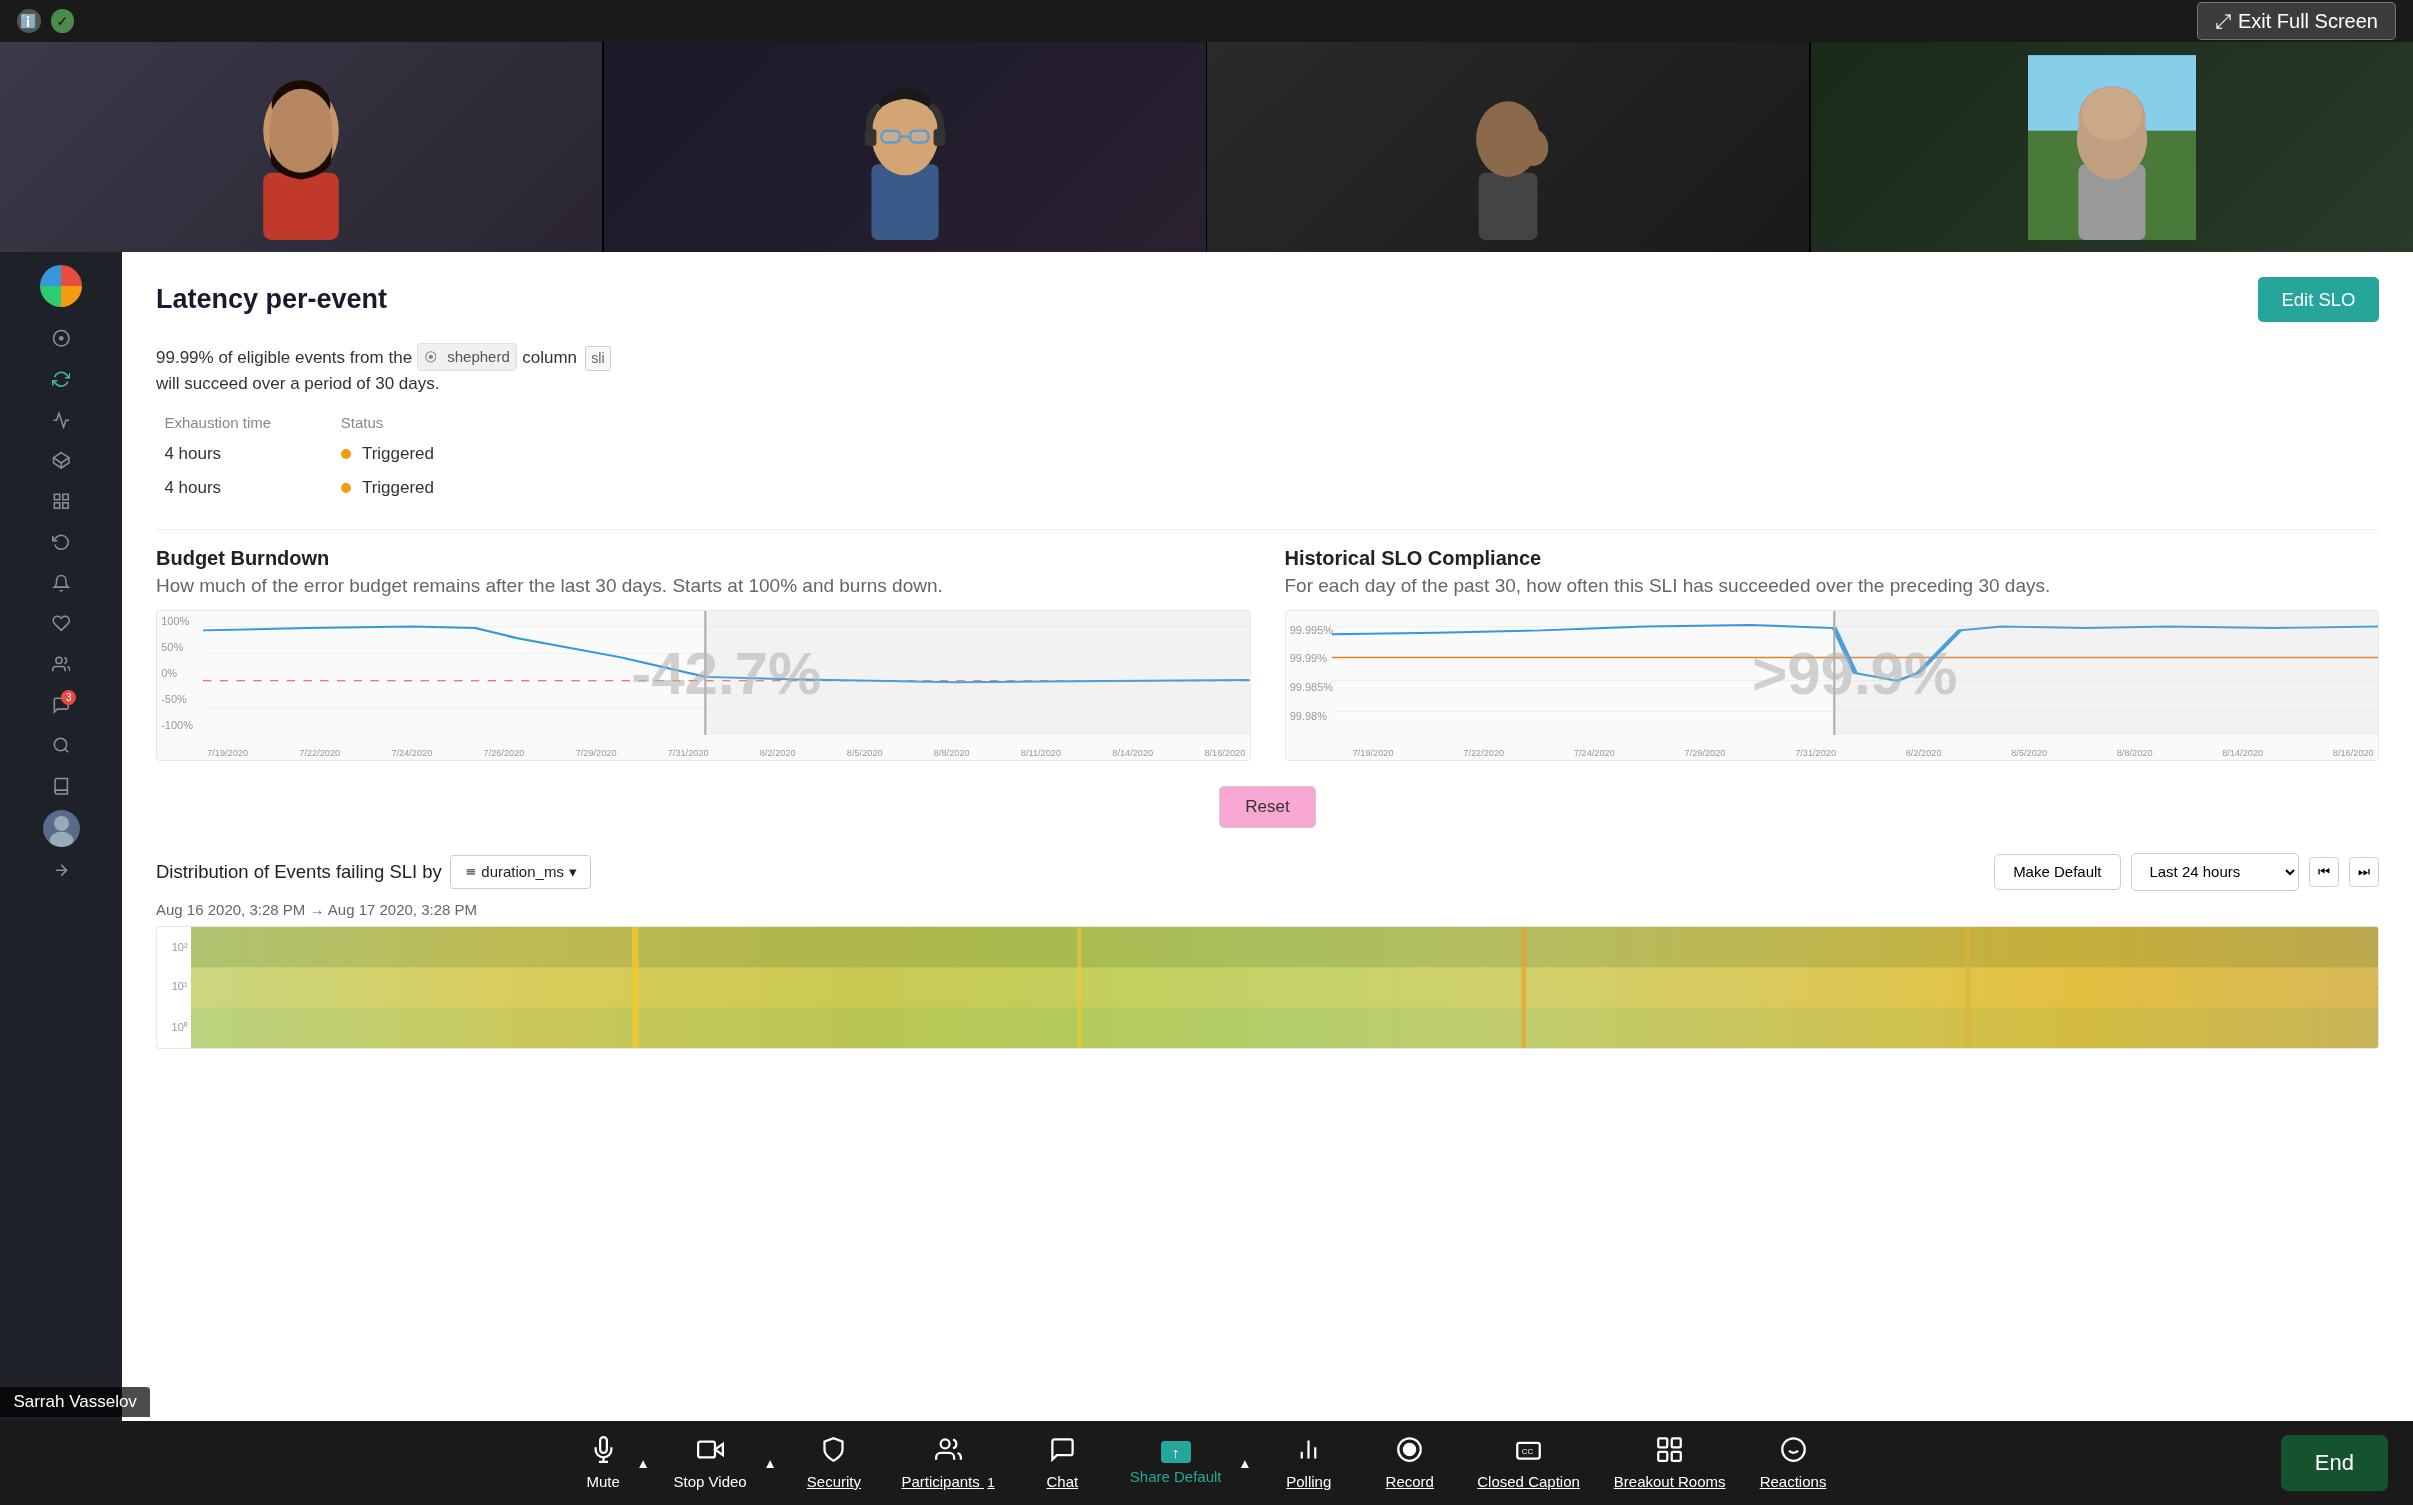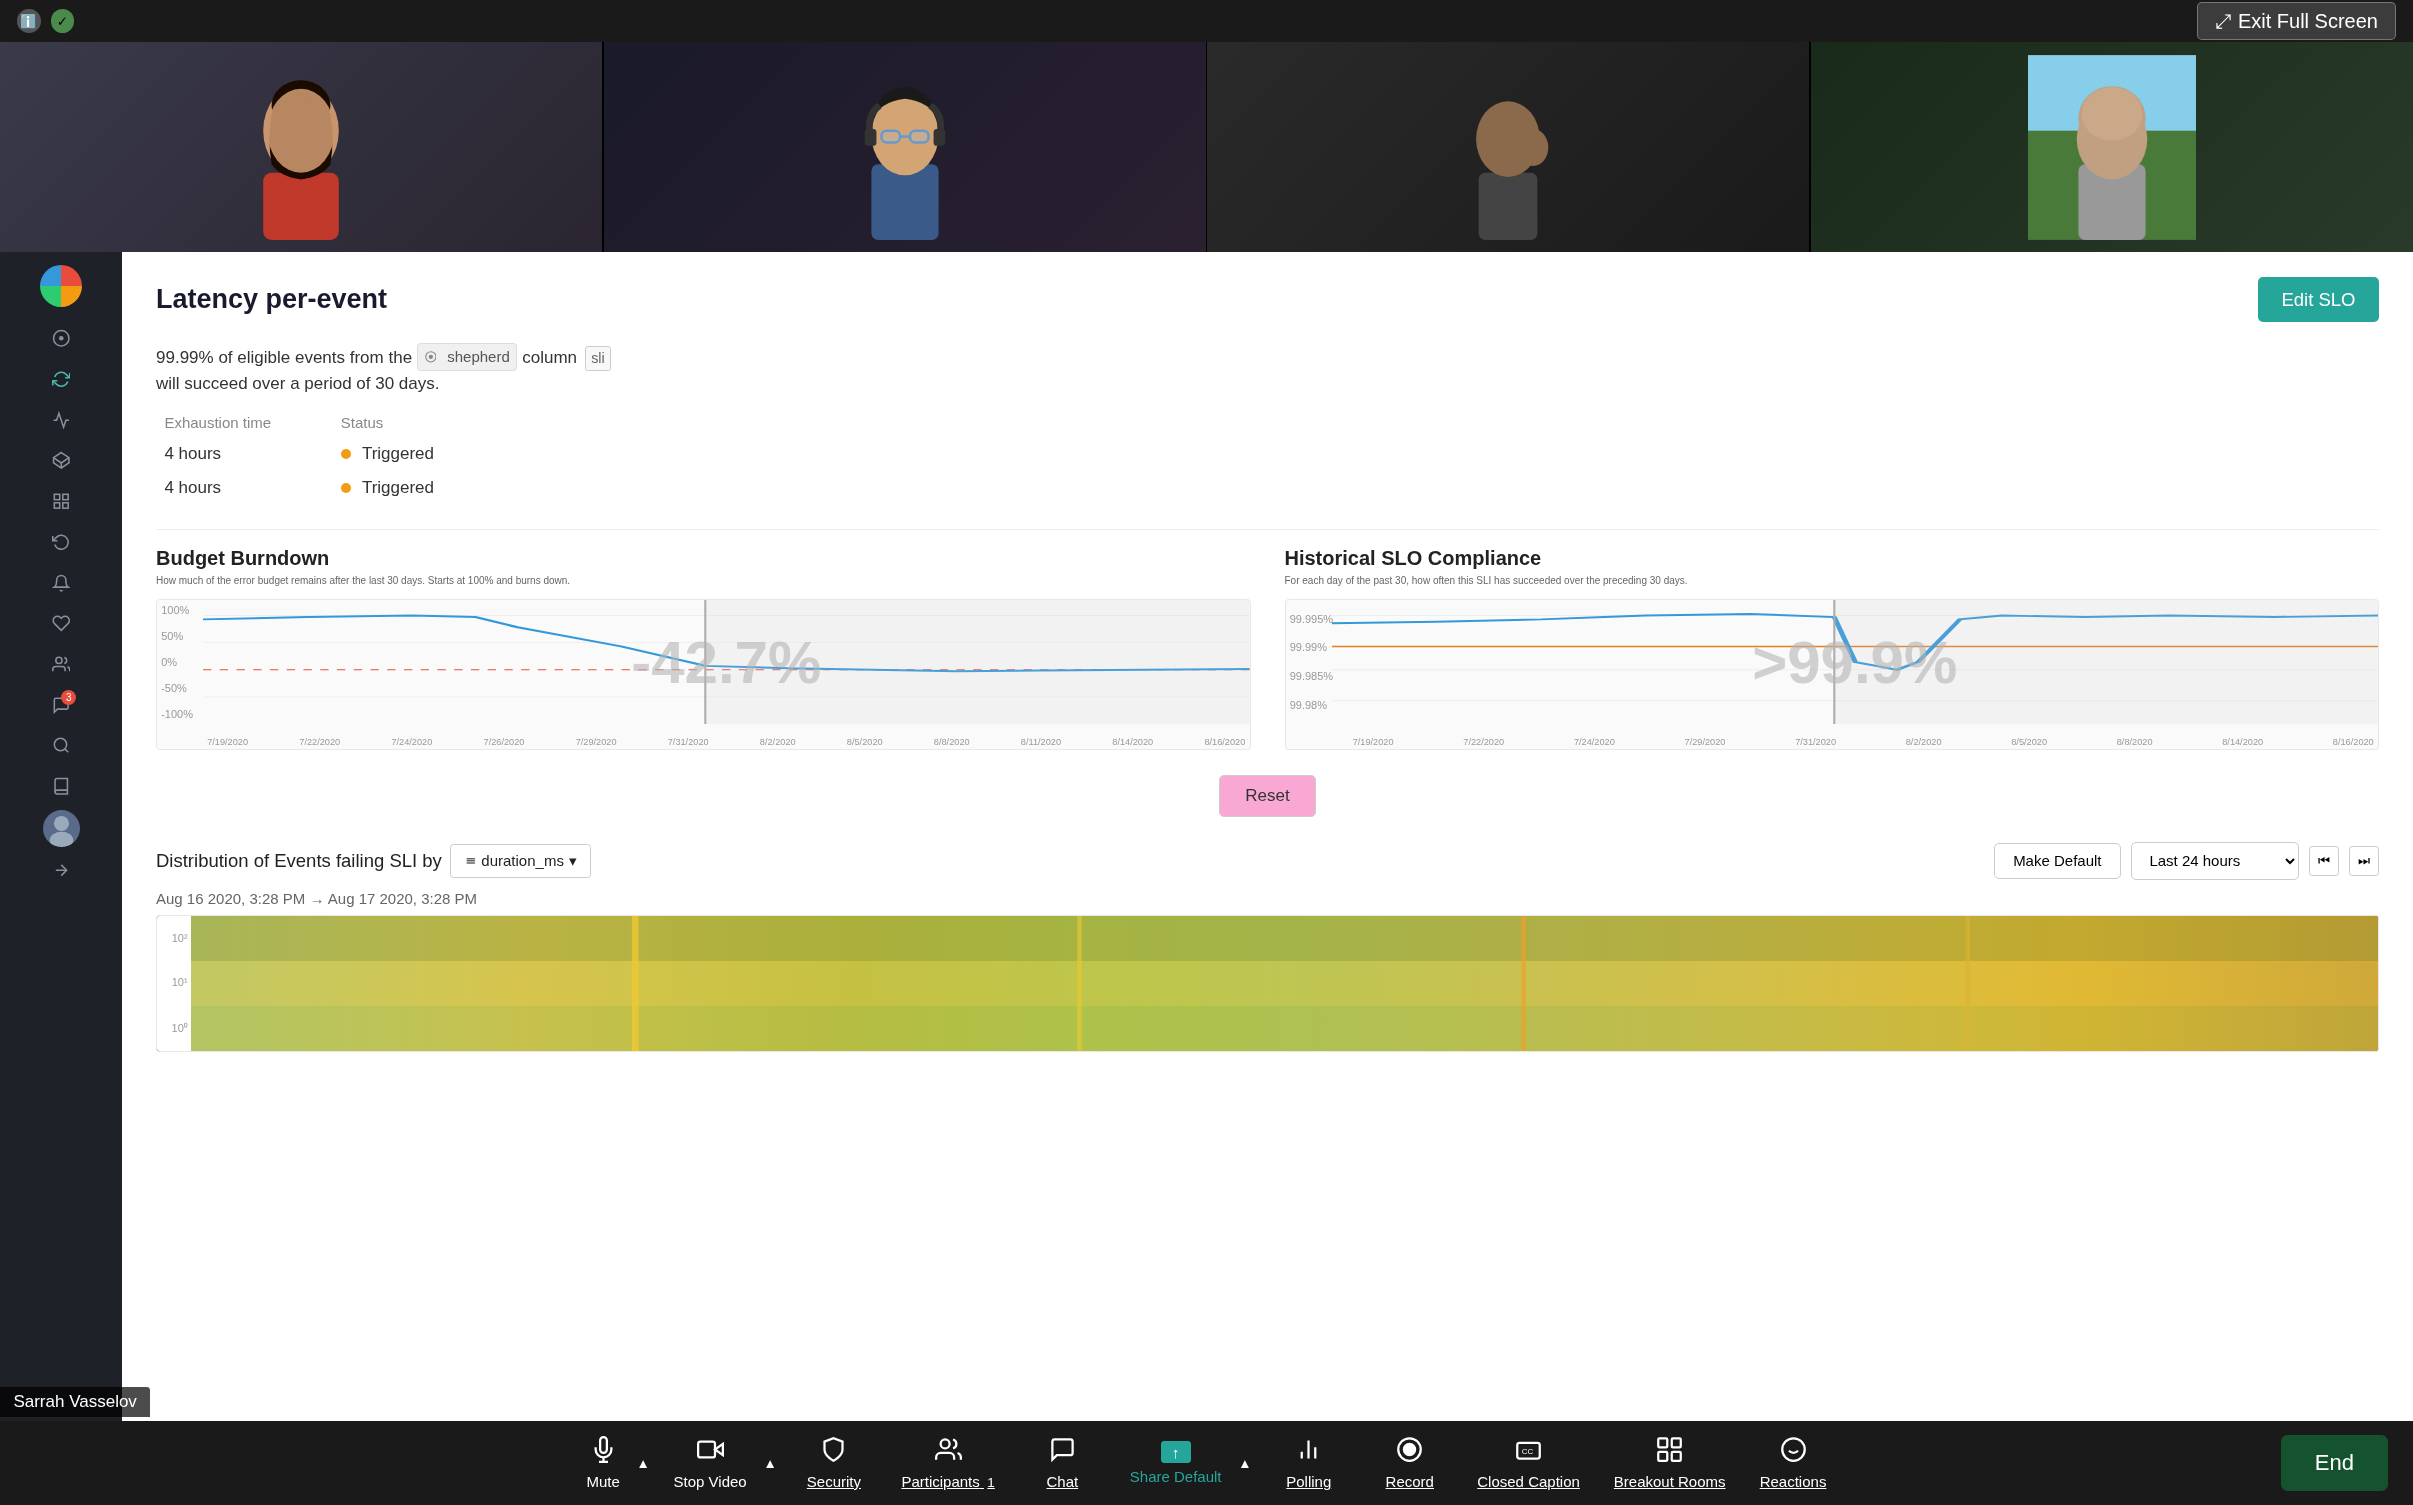--- a/index.html
+++ b/index.html
@@ -224,21 +224,21 @@
       margin-bottom: 25px;
     }
 
     .chart-section h3 {
       font-size: 20px;
       font-weight: 600;
       color: #222;
       margin-bottom: 5px;
     }
     .chart-section p {
-      font-size: 10px;
+      font-size: 19px;
       color: #666;
       margin-bottom: 12.6px;
     }
 
     .chart-container {
       position: relative;
       height: 151px;
       background: #fafafa;
       border: 0.8px solid #e8e8e8;
       border-radius: 3.4px;
@@ -336,22 +336,22 @@
       font-size: 13.4px;
     }
 
     .date-range {
       font-size: 15px;
       color: #666;
       margin-bottom: 8.4px;
     }
 
     .heatmap-container {
-      height: 137px;
-      background: #c2410c;
+      height: 123px;
+      background: #f9a8d4;
       border: 0.8px solid #e8e8e8;
       border-radius: 3.4px;
       overflow: hidden;
       position: relative;
     }
 
     .heatmap-visual {
       width: 100%;
       height: 100%;
       background: linear-gradient(

